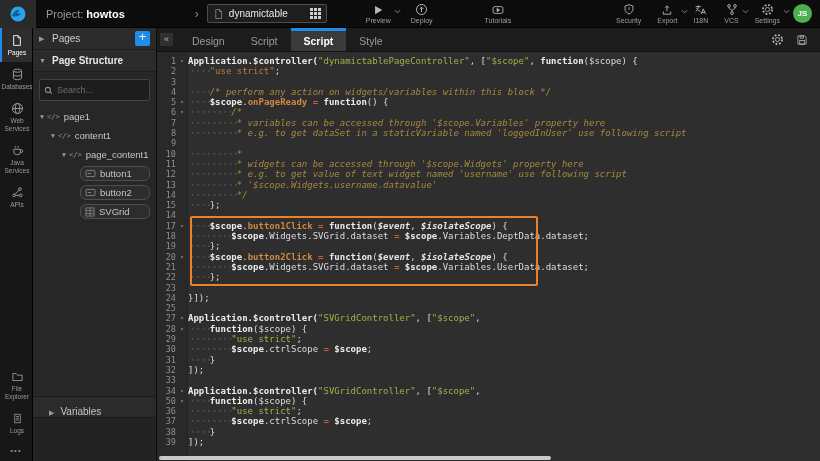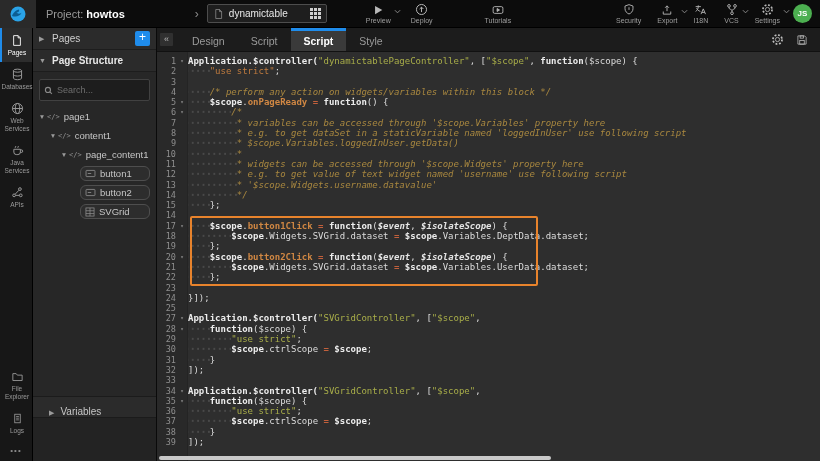--- a/index.html
+++ b/index.html
@@ -495,21 +495,20 @@
               <span class="ct"><span class="indent">         </span><span class="tk-com">* variables can be accessed through '$scope.Variables' property here</span></span>
             </div>
             <div class="cl">
               <span class="ln">8</span>
               <span class="fold"></span>
               <span class="ct"><span class="indent">         </span><span class="tk-com">* e.g. to get dataSet in a staticVariable named 'loggedInUser' use following script</span></span>
             </div>
             <div class="cl">
               <span class="ln">9</span>
               <span class="fold"></span>
-              <span class="ct"><span class="indent">         </span><span class="tk-com">* $scope.Variables.loggedInUser.getData()</span></span>
             </div>
             <div class="cl">
               <span class="ln">10</span>
               <span class="fold"></span>
               <span class="ct"><span class="indent">         </span><span class="tk-com">*</span></span>
             </div>
             <div class="cl">
               <span class="ln">11</span>
               <span class="fold"></span>
               <span class="ct"><span class="indent">         </span><span class="tk-com">* widgets can be accessed through '$scope.Widgets' property here</span></span>
@@ -618,21 +617,21 @@
               <span class="ln">33</span>
               <span class="fold"></span>
               <span class="ct"></span>
             </div>
             <div class="cl">
               <span class="ln">34</span>
               <span class="fold">▾</span>
               <span class="ct"><span class="tk-kw">Application.$controller(</span><span class="tk-str">"SVGridController"</span><span class="tk-pl">, [</span><span class="tk-str">"$scope"</span><span class="tk-pl">,</span></span>
             </div>
             <div class="cl">
-              <span class="ln">35</span>
+              <span class="ln">50</span>
               <span class="fold">▾</span>
               <span class="ct"><span class="indent">    </span><span class="tk-kw">function</span><span class="tk-pl">($scope) {</span></span>
             </div>
             <div class="cl">
               <span class="ln">36</span>
               <span class="fold"></span>
               <span class="ct"><span class="indent">        </span><span class="tk-str">"use strict"</span><span class="tk-pl">;</span></span>
             </div>
             <div class="cl">
               <span class="ln">37</span>

